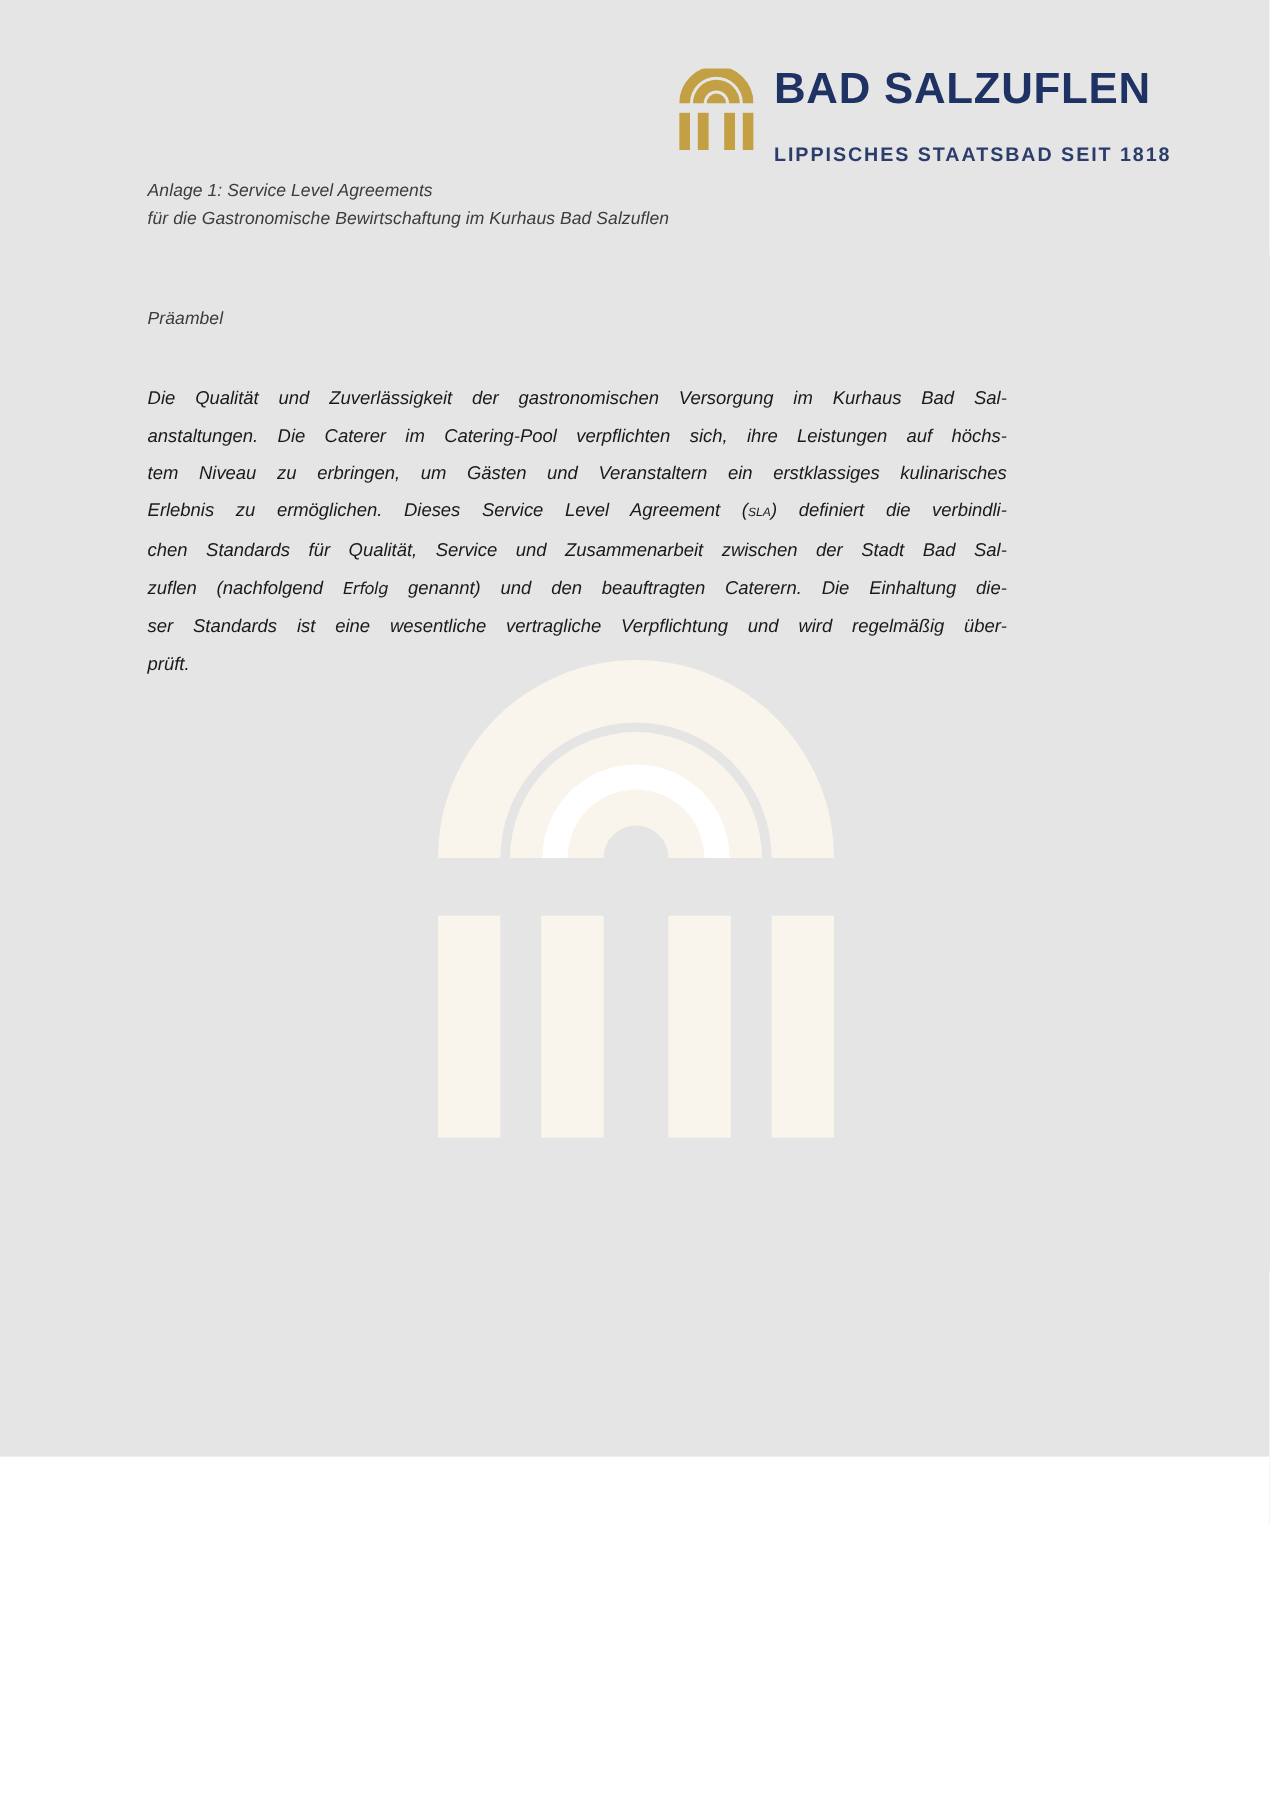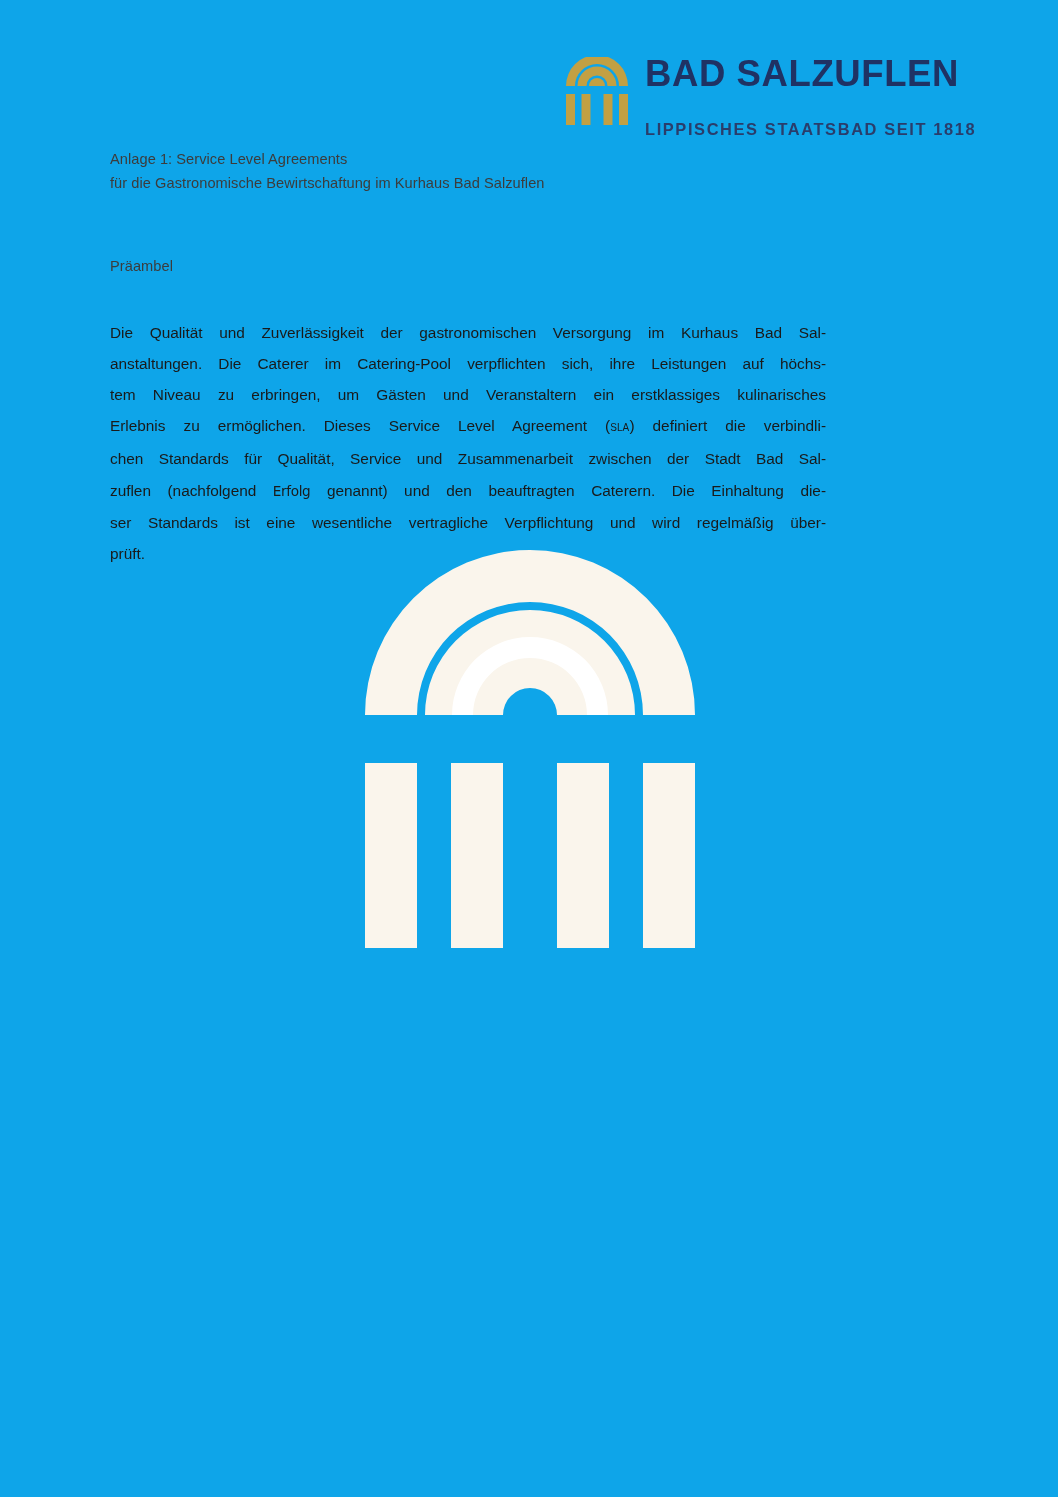--- a/index.html
+++ b/index.html
@@ -4,22 +4,22 @@
 <style>
   html, body {
     margin: 0;
     padding: 0;
     background: #ffffff;
   }
 
   .page {
     position: relative;
     width: 1058px;
-    height: 1497px;
-    background: #0ea5e9;
+    height: 1214px;
+    background: #e5e5e5;
     overflow: hidden;
     font-family: "Liberation Sans", "DejaVu Sans", sans-serif;
     -webkit-font-smoothing: antialiased;
   }
 
   
   .watermark {
     position: absolute;
     left: 365px;
     top: 545px;
@@ -68,24 +68,25 @@
     letter-spacing: 1.62px;
     line-height: 1;
     color: #2a3d6b;
     white-space: nowrap;
     margin-top: 28px;
   }
 
   
   .content {
     position: absolute;
-    left: 110px;
+    left: 123px;
     top: 148px;
     width: 716px;
     z-index: 1;
+    font-style: italic;
   }
 
   .doc-title {
     color: #3c3c3c;
     font-size: 14.6px;
     line-height: 23.5px;
     letter-spacing: 0.06px;
     font-weight: 400;
   }
   .doc-title .line { display: block; white-space: nowrap; }

